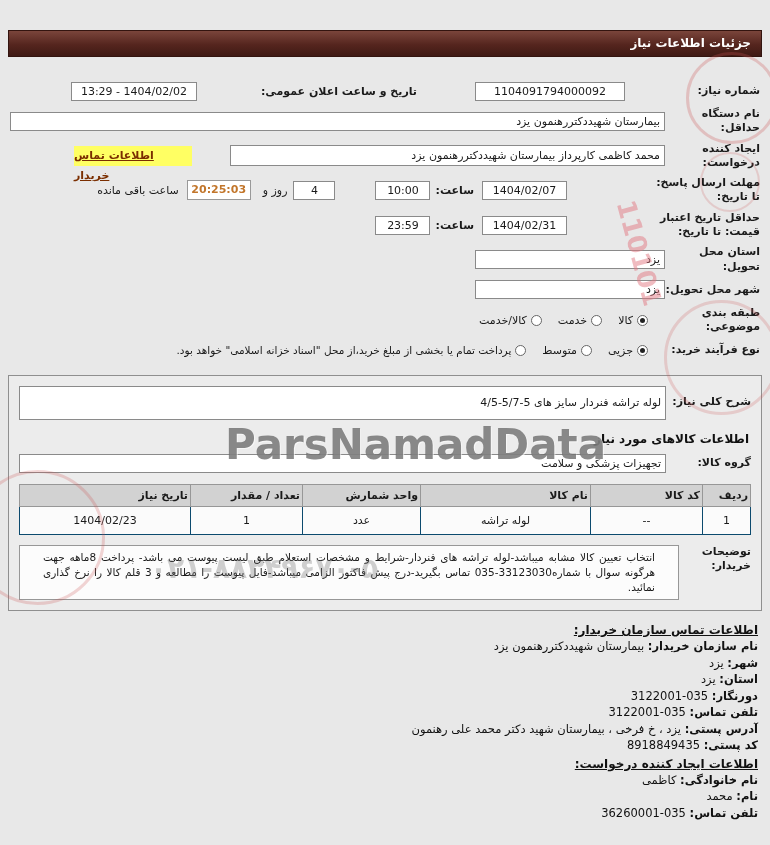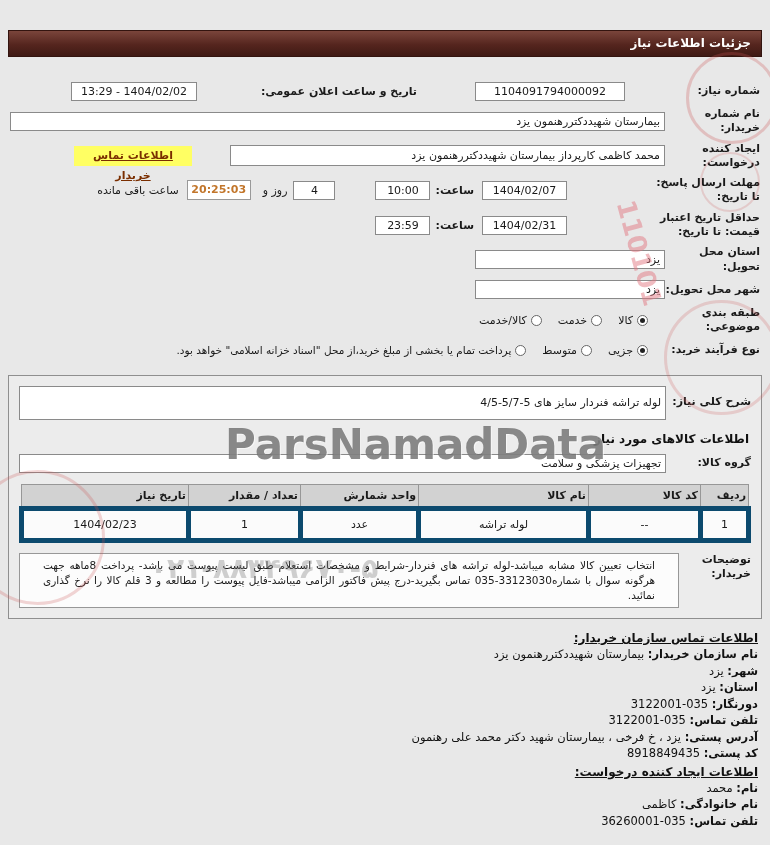--- a/index.html
+++ b/index.html
@@ -14,35 +14,35 @@
   .frow{display:flex;align-items:center;margin-bottom:6px;min-height:20px;font-size:11px}
   .lbl{font-weight:bold;flex-shrink:0;line-height:1.3}
   .ilbl{font-weight:bold;flex-shrink:0}
   .wA{width:135px}.wB{width:95px}.wC{width:108px;margin-left:85px}.wD{width:112px}
   .inp{background:#fff;border:1px solid #8a8a8a;height:19px;line-height:17px;padding:0 4px;
     font-size:11px;overflow:hidden;white-space:nowrap}
   .inp.tall{height:34px;line-height:32px}
   .ltr{direction:ltr;unicode-bidi:embed}
   .ctr{text-align:center}
   .ylink{background:#ffff63;color:#7a2e00;font-weight:bold;text-decoration:underline;
-    font-size:11px;height:20px;line-height:20px;text-align:center;width:118px;display:block;cursor:pointer}
+    font-size:11px;height:20px;line-height:20px;text-align:left;width:118px;display:block;cursor:pointer}
   .cdbox{width:64px;border:1px solid #999;background:#fff;color:#c2762b;font-weight:bold;
     text-align:center;height:20px;line-height:17px;font-size:11px;direction:ltr}
   .opt{display:flex;align-items:center;margin-left:16px;flex-shrink:0}
   .radio{display:inline-block;width:11px;height:11px;border:1px solid #666;border-radius:50%;
     background:#fff;margin-left:4px;position:relative;flex-shrink:0}
   .radio.checked::after{content:"";position:absolute;top:2px;left:2px;right:2px;bottom:2px;
     background:#222;border-radius:50%}
   .optlong{flex:1;font-size:10.5px;line-height:1.25}
 
   .box2{margin:14px 8px 0;border:1px solid #8f8f8f;padding:10px;background:#ececec}
   .sec-h{font-weight:bold;font-size:12px;margin:12px 2px 8px;color:#111}
   .gtable{width:100%;border-collapse:collapse;margin-top:10px}
   .gtable th{background:#d2d2d2;border:1px solid #979797;font-size:11px;font-weight:bold;padding:4px 2px;text-align:right}
-  .gtable td{background:#fbfbfb;border:5px solid #0c4a6e;font-size:11px;padding:7px 2px;text-align:center}
+  .gtable td{background:#fbfbfb;border:1px solid #0c4a6e;font-size:11px;padding:7px 2px;text-align:center}
   .descbox{flex:1;border:1px solid #979797;background:#fcfcfc;padding:4px 23px;font-size:10.5px;
     line-height:1.45;text-align:justify;min-height:54px}
 
   .contact{margin:12px 12px 0;font-size:11.5px;color:#111}
   .chead{font-weight:bold;text-decoration:underline;font-size:12px;margin:3px 0 2px}
   .cline{margin:1px 0;line-height:1.35}
   .cl{font-weight:bold}
 
   .wm{position:absolute;pointer-events:none;z-index:40}
   #wm-brand{left:225px;top:420px;font-size:42px;font-weight:bold;color:rgba(105,105,105,.78);
@@ -67,21 +67,21 @@
 <div class="form">
 
   <div class="frow">
     <div class="lbl wA">شماره نیاز:</div>
     <div class="inp ctr ltr" style="width:150px">1104091794000092</div>
     <span class="ilbl" style="margin-right:58px">تاریخ و ساعت اعلان عمومی:</span>
     <div class="inp ctr ltr" style="width:126px;margin-right:64px">13:29 - 1404/02/02</div>
   </div>
 
   <div class="frow">
-    <div class="lbl wB">نام شماره خریدار:</div>
+    <div class="lbl wB">نام دستگاه حداقل:</div>
     <div class="inp" style="flex:1">بیمارستان شهیددکتررهنمون یزد</div>
   </div>
 
   <div class="frow">
     <div class="lbl wB">ایجاد کننده درخواست:</div>
     <div class="inp" style="width:435px;height:21px;line-height:19px">محمد کاظمی کارپرداز بیمارستان شهیددکتررهنمون یزد</div>
     <a class="ylink" style="margin-right:38px">اطلاعات تماس خریدار</a>
   </div>
 
   <div class="frow">
@@ -226,26 +226,26 @@
     <span>یزد ، خ فرخی ، بیمارستان شهید دکتر محمد علی رهنمون</span>
   </div>
   <div class="cline">
     <span class="cl">کد پستی:</span>
     <span class="ltr">8918849435</span>
   </div>
 
   <div class="chead">اطلاعات ایجاد کننده درخواست:</div>
 
   <div class="cline">
+    <span class="cl">نام خانوادگی:</span>
+    <span>کاظمی</span>
+  </div>
+  <div class="cline">
     <span class="cl">نام:</span>
     <span>محمد</span>
-  </div>
-  <div class="cline">
-    <span class="cl">نام خانوادگی:</span>
-    <span>کاظمی</span>
   </div>
   <div class="cline">
     <span class="cl">تلفن تماس:</span>
     <span class="ltr">36260001-035</span>
   </div>
 </div>
 
 <div class="wm" id="wm-brand">ParsNamadData</div>
 <div class="wm" id="wm-phone">۰۲۱-۸۸۳۴۹۶۷۰-۵</div>
 <div class="wm" id="wm-digits">110101</div>

